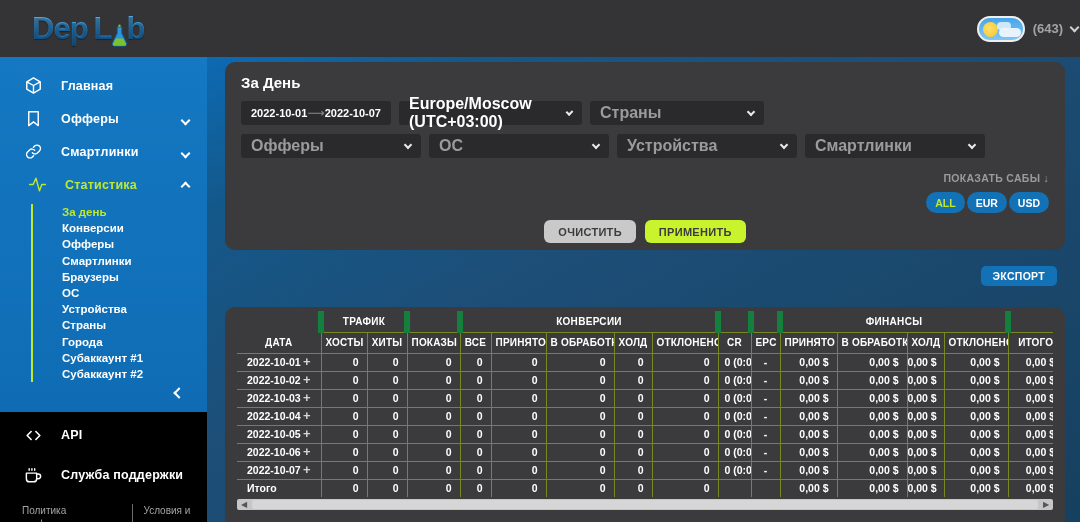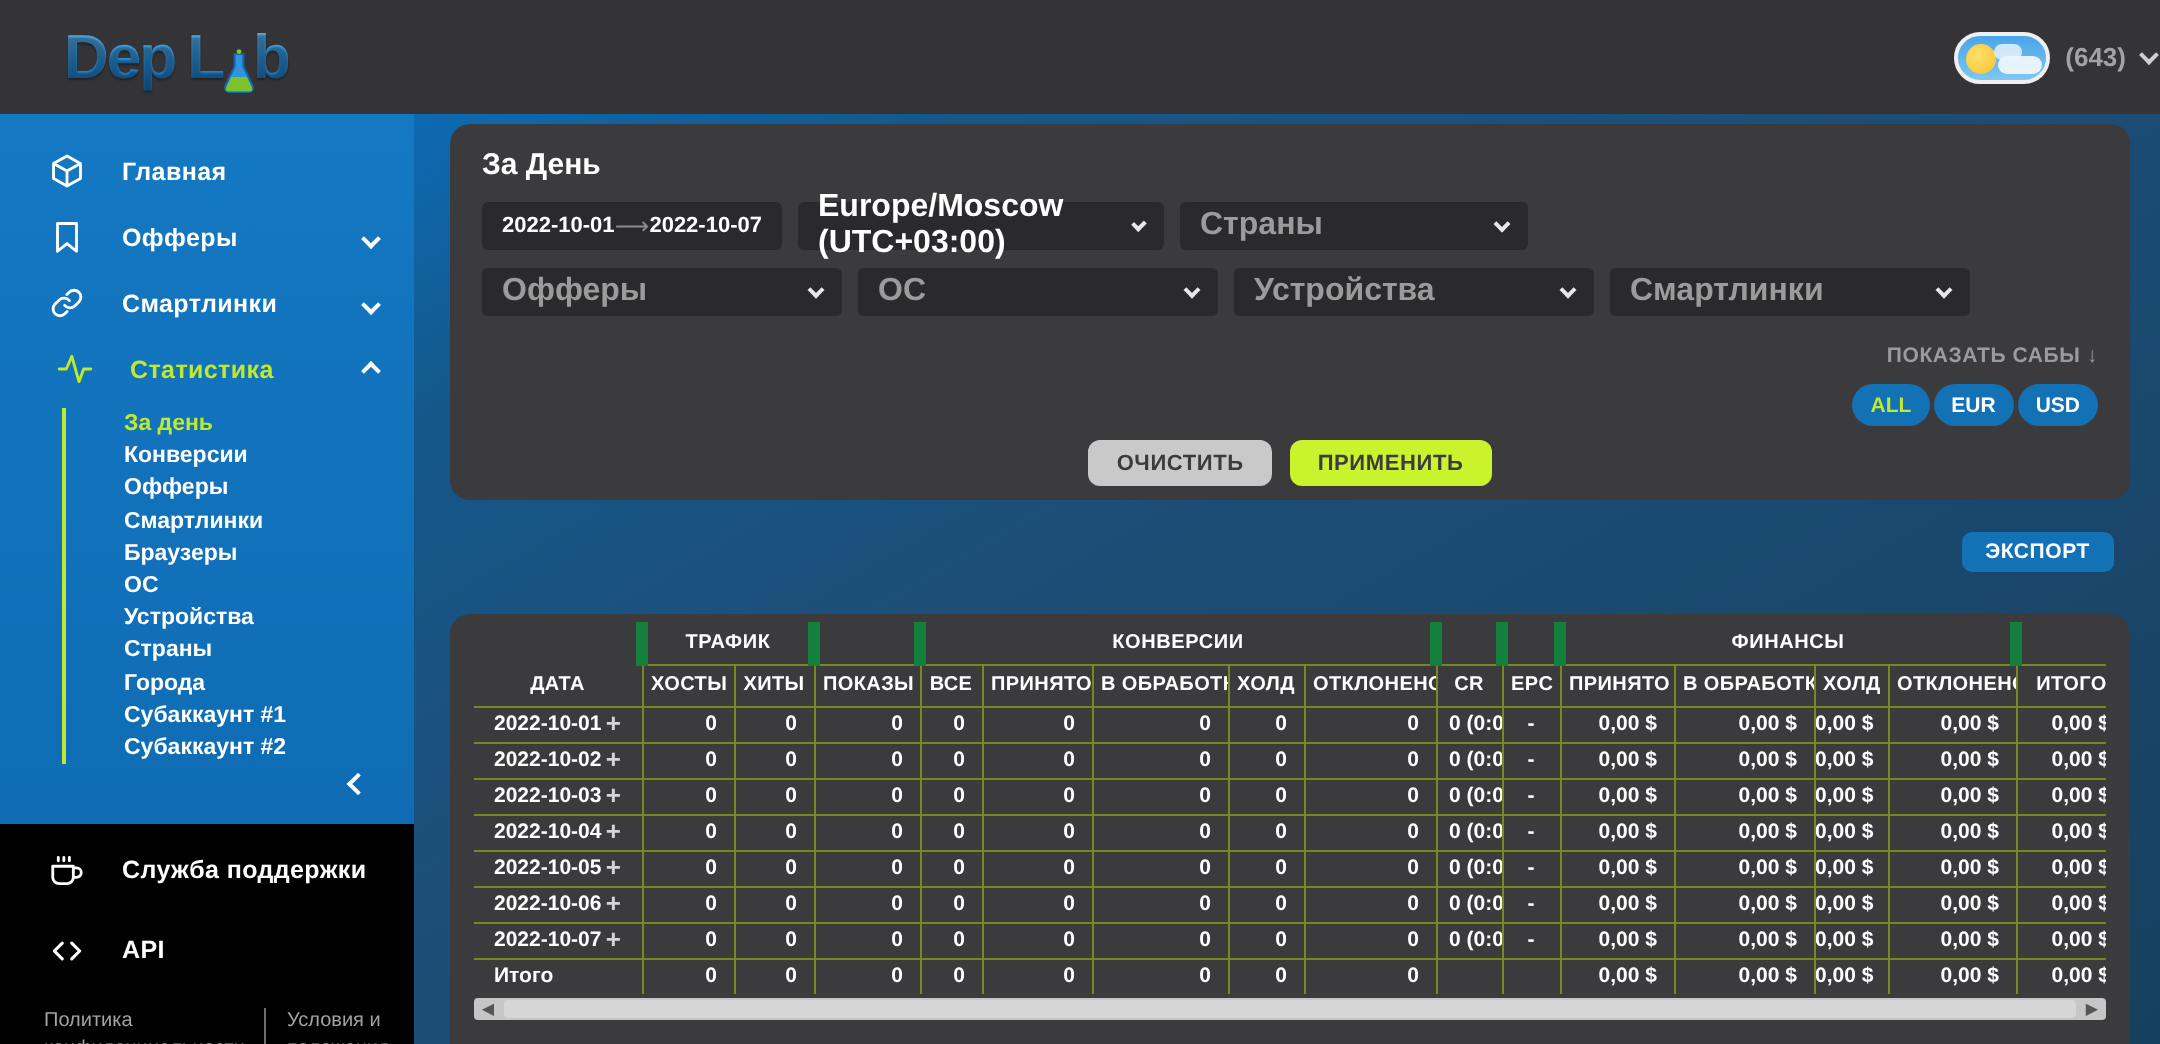--- a/index.html
+++ b/index.html
@@ -197,32 +197,32 @@
         <li>Города</li>
         <li>Субаккаунт #1</li>
         <li>Субаккаунт #2</li>
       </ul>
     <div class="collapse">
       <span class="chev chev-left"></span>
     </div>
   </div>
   <div class="nav-bottom">
     <div class="nav-item">
+      <span class="nicon" id="icon-api"><svg viewBox="0 0 24 24" width="19" height="19" fill="none" stroke="currentColor" stroke-width="2" stroke-linecap="round" stroke-linejoin="round">
+            <path d="M9 7l-5 5 5 5M15 7l5 5-5 5"></path>
+          </svg></span>
+      <span class="nlabel">API</span>
+    </div>
+    <div class="nav-item">
       <span class="nicon" id="icon-support"><svg viewBox="0 0 24 24" width="19" height="19" fill="none" stroke="currentColor" stroke-width="1.8" stroke-linecap="round" stroke-linejoin="round">
             <path d="M3 9h13v7a4 4 0 0 1-4 4H7a4 4 0 0 1-4-4z"></path>
             <path d="M16 10h2a3 3 0 0 1 0 6h-2"></path>
             <path d="M6.5 5.5v-2M10 5.5v-2M13.5 5.5v-2"></path>
           </svg></span>
       <span class="nlabel">Служба поддержки</span>
-    </div>
-    <div class="nav-item">
-      <span class="nicon" id="icon-api"><svg viewBox="0 0 24 24" width="19" height="19" fill="none" stroke="currentColor" stroke-width="2" stroke-linecap="round" stroke-linejoin="round">
-            <path d="M9 7l-5 5 5 5M15 7l5 5-5 5"></path>
-          </svg></span>
-      <span class="nlabel">API</span>
     </div>
     <div class="side-footer">
       <div class="sf-col">Политика конфиденциальности</div>
       <div class="sf-col">Условия и положения</div>
     </div>
   </div>
 </div>
 
 <div class="main">
 

